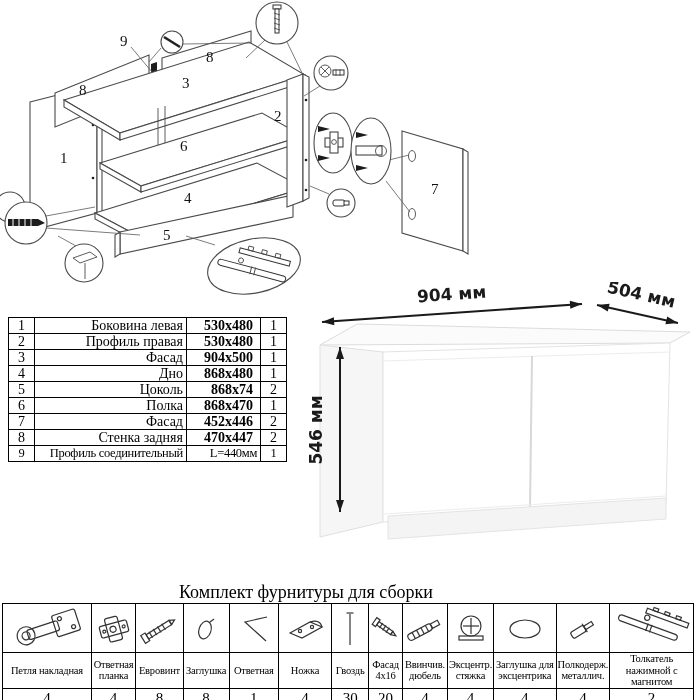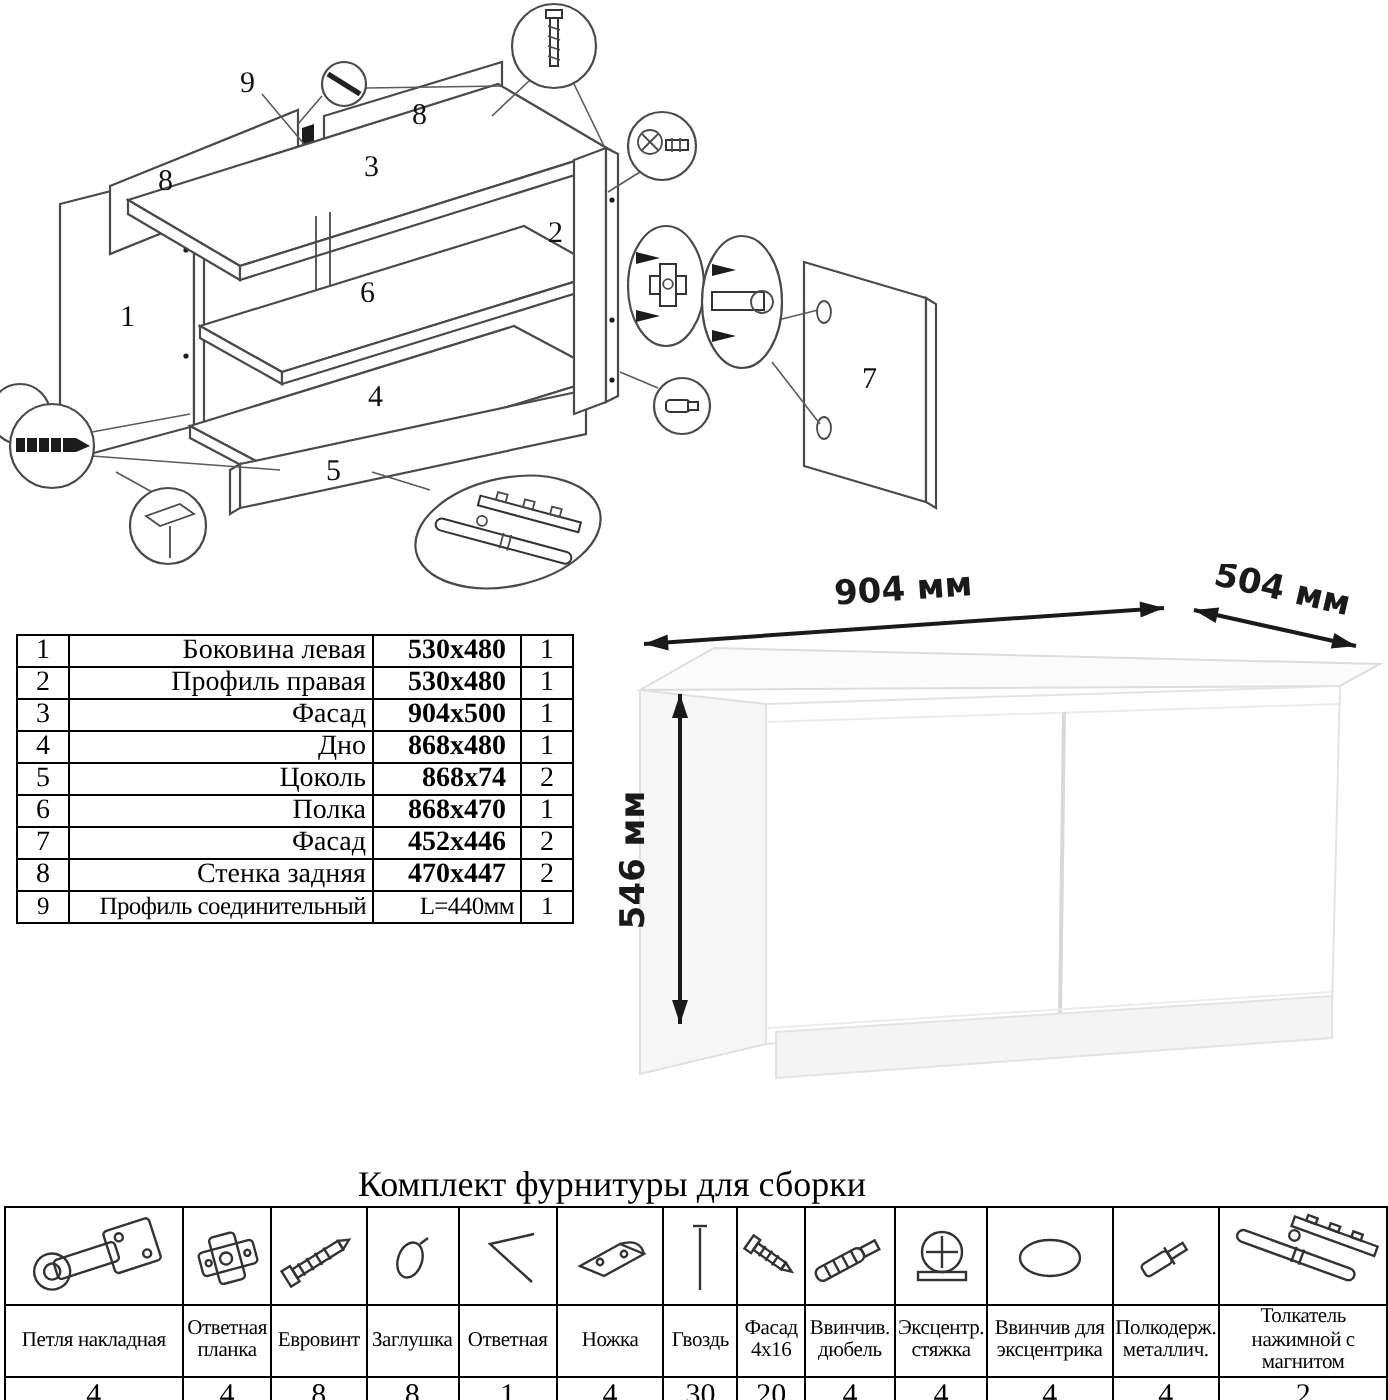--- a/index.html
+++ b/index.html
@@ -457,21 +457,21 @@
         <td>Петля накладная</td>
         <td>Ответная планка</td>
         <td>Евровинт</td>
         <td>Заглушка</td>
         <td>Ответная</td>
         <td>Ножка</td>
         <td>Гвоздь</td>
         <td>Фасад 4x16</td>
         <td>Ввинчив. дюбель</td>
         <td>Эксцентр. стяжка</td>
-        <td>Ввинчив для эксцентрика</td>
+        <td>Заглушка для эксцентрика</td>
         <td>Полкодерж. металлич.</td>
         <td>Толкатель нажимной с магнитом</td>
       </tr>
       <tr class="qty">
         <td>4</td>
         <td>4</td>
         <td>8</td>
         <td>8</td>
         <td>1</td>
         <td>4</td>

